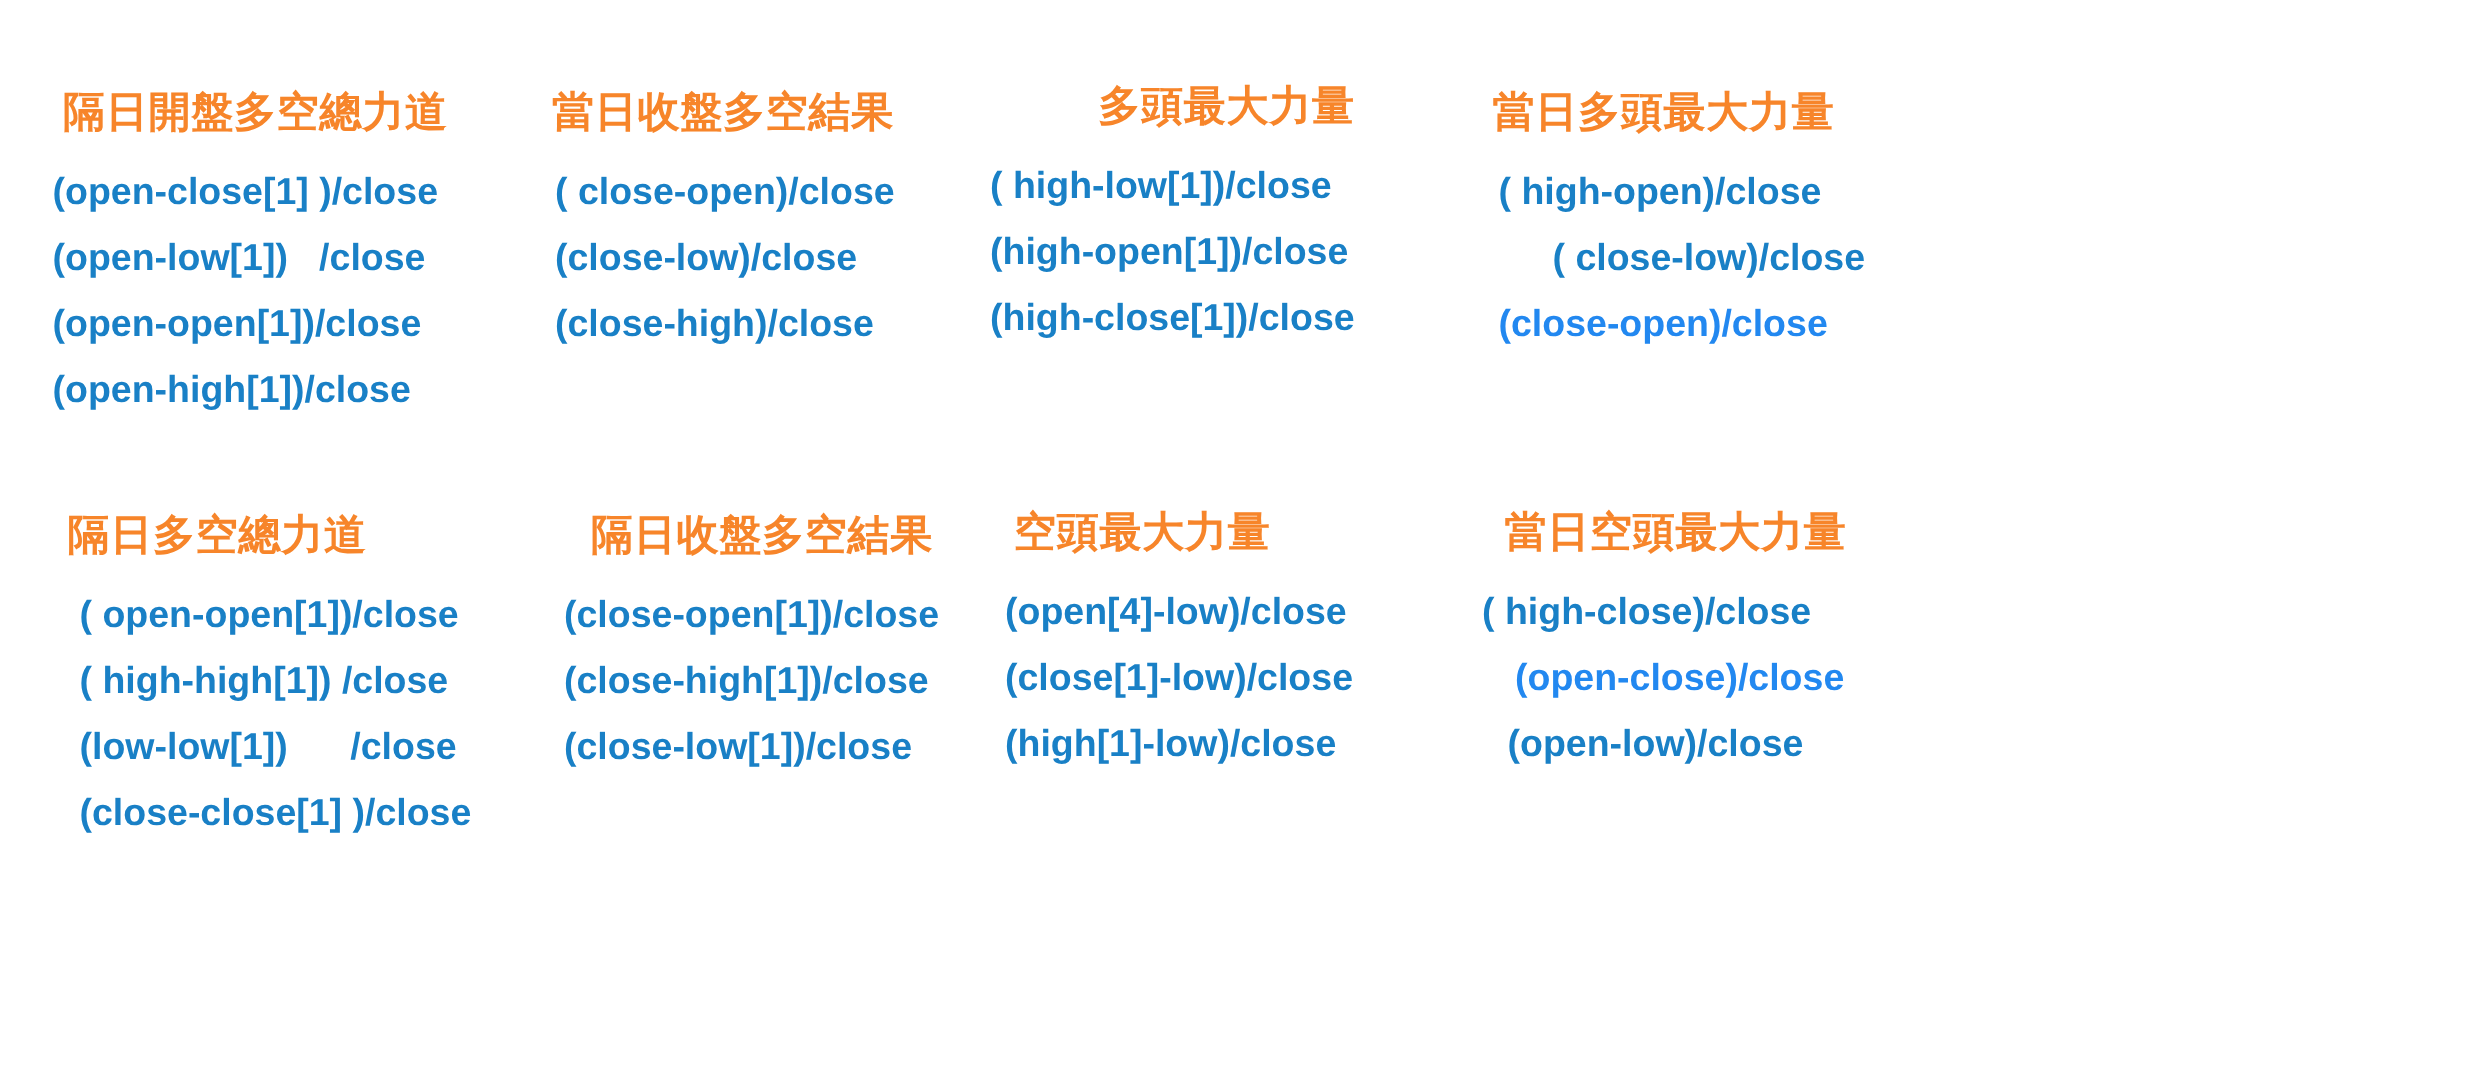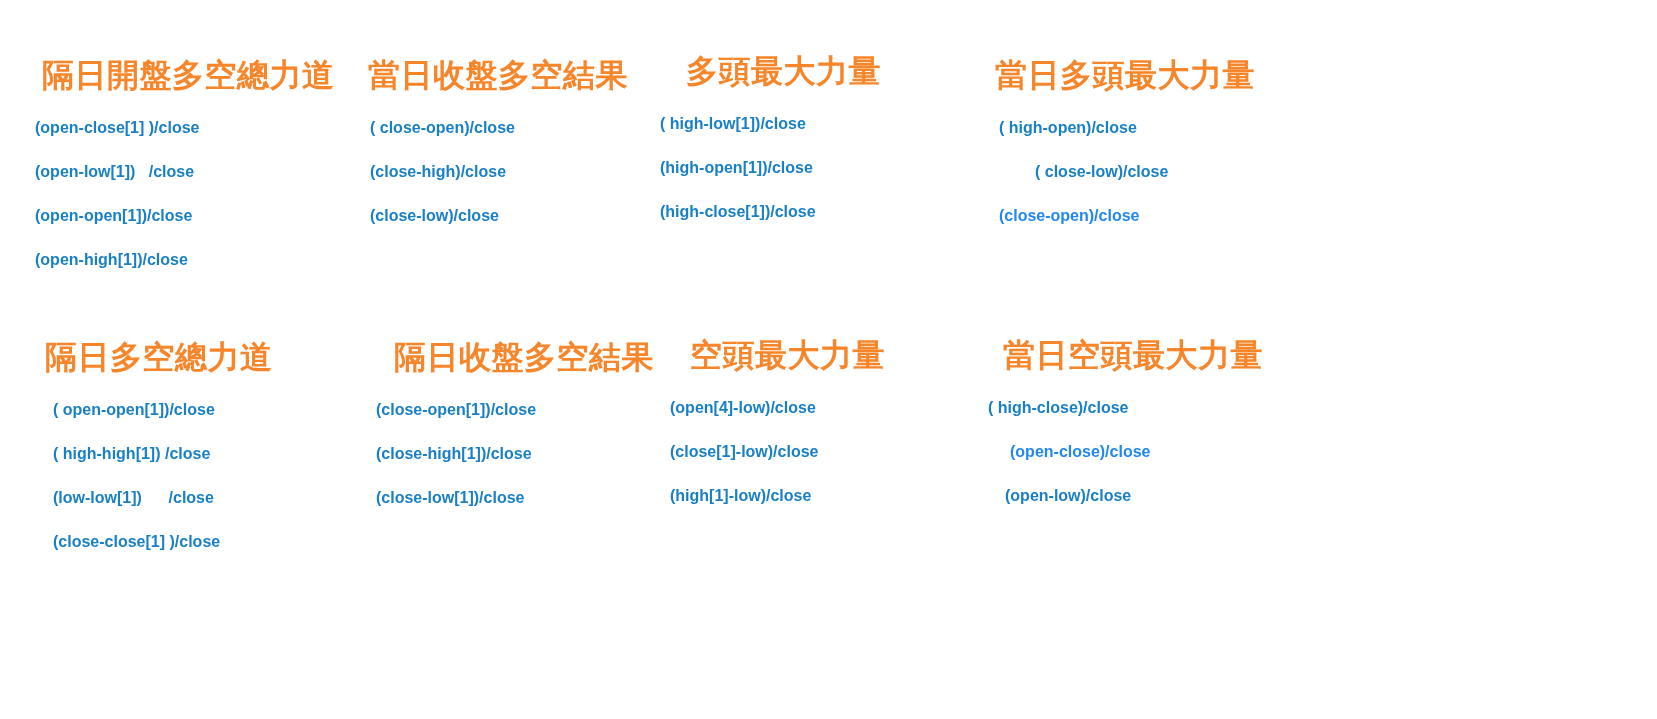--- a/index.html
+++ b/index.html
@@ -5,30 +5,30 @@
   * { margin: 0; padding: 0; box-sizing: border-box; }
   html, body {
     width: 1657px; height: 719px;
     background: #ffffff;
     font-family: "Liberation Sans", sans-serif;
     overflow: hidden;
   }
   .canvas { position: relative; width: 1657px; height: 719px; background: #ffffff; }
   .section { position: absolute; }
   .section-title {
-    font-size: 32px;
+    font-size: 28px;
     font-weight: bold;
     color: var(--title-color, #F7852A);
     line-height: 38px;
     margin-bottom: 12px;
     white-space: pre;
     letter-spacing: 0.5px;
   }
   .line {
-    font-size: 16px;
+    font-size: 25px;
     font-weight: bold;
     color: var(--formula-color, #1980C6);
     line-height: 44px;
     white-space: pre;
   }
   .line.bright { color: var(--formula-bright-color, #2288F0); }
 
   
   .s1 { left: 30px;  top: 56px;  }
   .s2 { left: 355px; top: 56px;  }
@@ -40,43 +40,43 @@
   .s8 { left: 985px; top: 336px; }
 
   
   .s1 .section-title { margin-left: 12px; }  .s1 .line { margin-left: 5px; }
   .s2 .section-title { margin-left: 13px; }  .s2 .line { margin-left: 15px; }
   .s3 .section-title { margin-left: 26px; text-align: right; }  .s3 .line { }
   .s4 .section-title { margin-left: 10px; }  .s4 .line { margin-left: 14px; }
   .s4 .line:nth-of-type(3) { margin-left: 50px; }
   .s5 .section-title { margin-left: 15px; }  .s5 .line { margin-left: 23px; }
   .s6 .section-title { margin-left: 20px; }  .s6 .line { margin-left: 2px; }
-  .s7 .section-title { margin-left: 30px; }  .s7 .line { margin-left: 10px; }
+  .s7 .section-title { margin-left: 16px; }  .s7 .line { margin-left: 10px; }
   .s8 .section-title { margin-left: 18px; }  .s8 .line { margin-left: 20px; }
   .s8 .line:nth-of-type(2) { margin-left: 3px; }
   .s8 .line:nth-of-type(3) { margin-left: 25px; }
 </style>
 </head>
 <body>
 
 <div class="canvas">
 
   <div class="section s1">
     <div class="section-title">隔日開盤多空總力道</div>
     <div class="line">(open-close[1] )/close</div>
     <div class="line">(open-low[1])   /close</div>
     <div class="line">(open-open[1])/close</div>
     <div class="line">(open-high[1])/close</div>
   </div>
 
   <div class="section s2">
     <div class="section-title">當日收盤多空結果</div>
     <div class="line">( close-open)/close</div>
+    <div class="line">(close-low)/close</div>
     <div class="line">(close-high)/close</div>
-    <div class="line">(close-low)/close</div>
   </div>
 
   <div class="section s3">
     <div class="section-title">多頭最大力量</div>
     <div class="line">( high-low[1])/close</div>
     <div class="line">(high-open[1])/close</div>
     <div class="line">(high-close[1])/close</div>
   </div>
 
   <div class="section s4">

